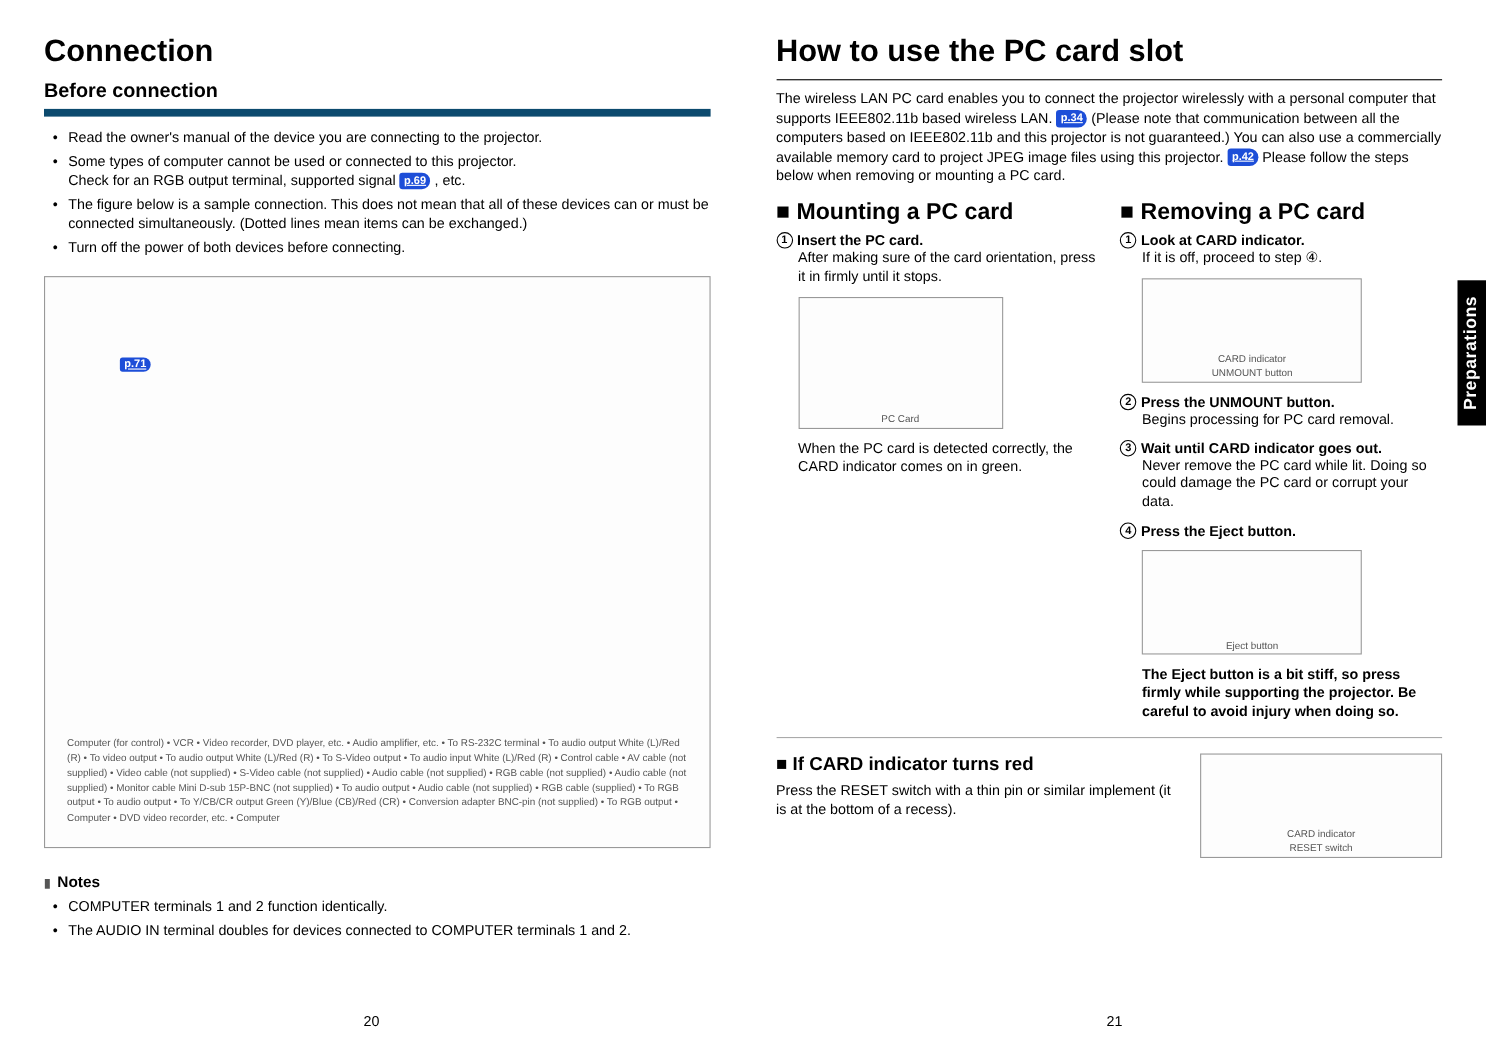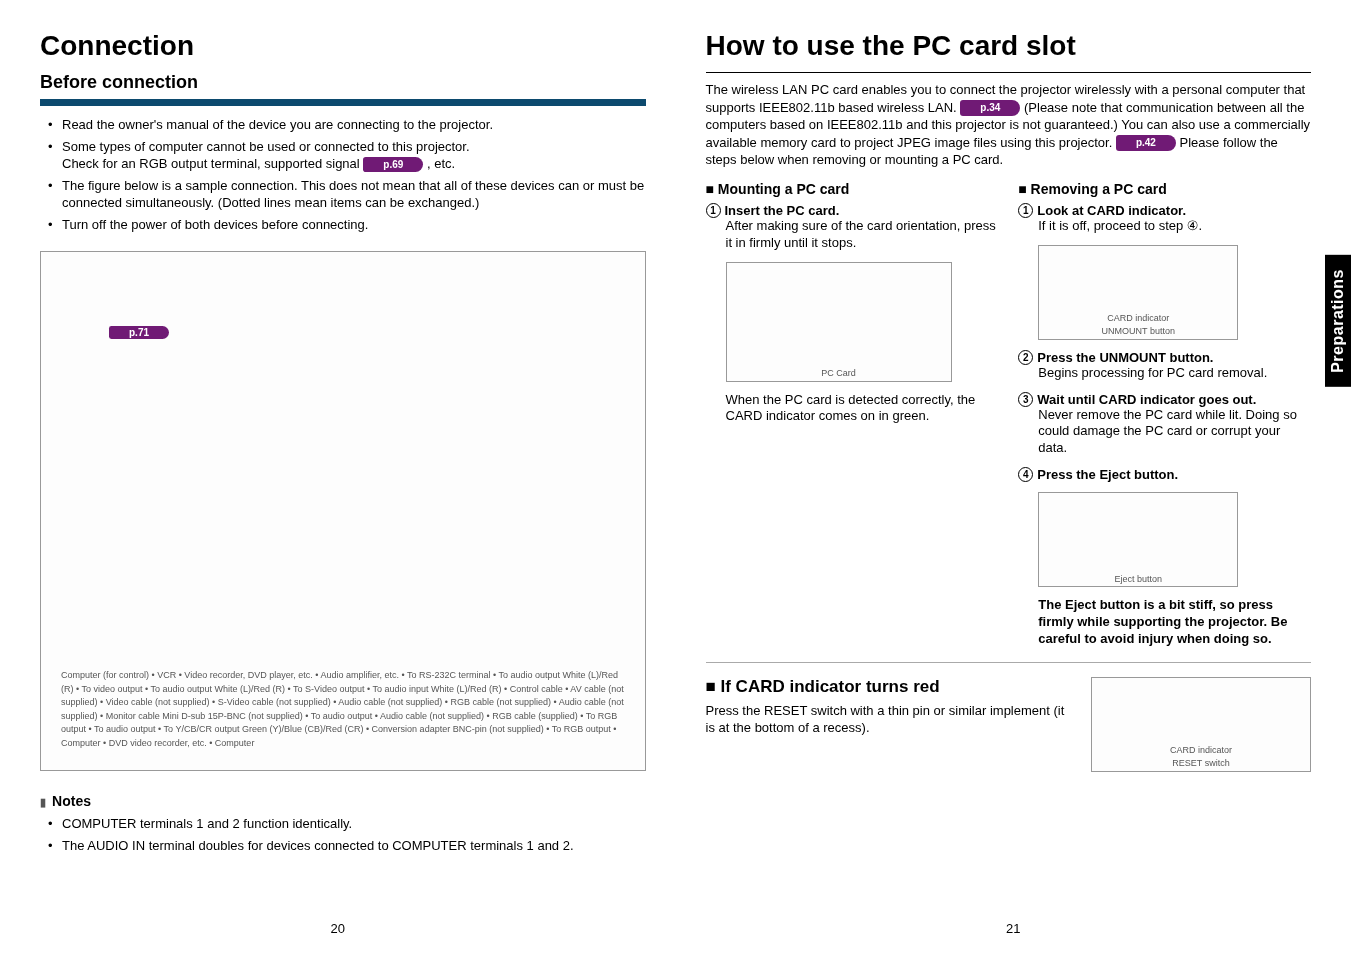--- a/index.html
+++ b/index.html
@@ -24,46 +24,47 @@
   }
   .right { padding: 30px 40px 20px 30px; }
   h1 { font-size: 28px; font-weight: bold; margin-bottom: 10px; }
   h2 { font-size: 18px; font-weight: bold; margin-bottom: 6px; }
   .subhead-line { border-bottom: 7px solid #0c4a6e; margin-bottom: 10px; }
   ul.bullets { list-style: none; padding-left: 12px; }
   ul.bullets li { position: relative; padding-left: 10px; margin-bottom: 4px; line-height: 1.35; }
   ul.bullets li::before { content: "•"; position: absolute; left: -4px; }
   .pref {
     display: inline-block;
-    background: #701a75;
+    background: #1d4ed8;
     color: #fff;
     font-size: 10px;
     font-weight: bold;
-    padding: 1px 20px;
+    padding: 1px 4px;
     border-radius: 3px 8px 8px 3px;
     vertical-align: middle;
+    text-decoration: underline;
   }
   .notes-head { font-weight: bold; font-size: 14px; margin-bottom: 6px; }
   .notes-head::before { content:"▮"; color:#555; font-size:11px; margin-right:6px; }
   .pagenum { position: absolute; bottom: 18px; left: 50%; transform: translateX(-50%); font-size: 13px; }
   .side-tab {
     position: absolute;
     right: 0; top: 255px;
     background: #000; color: #fff;
     writing-mode: vertical-rl;
     transform: rotate(180deg);
     font-weight: bold;
     font-size: 16px;
     padding: 14px 4px;
     letter-spacing: 0.5px;
   }
   .intro { line-height: 1.35; margin-bottom: 12px; }
   .two-col { display: flex; gap: 20px; }
   .col { flex: 1; }
-  .sec-title { font-weight: bold; font-size: 14px; margin-bottom: 6px; }
+  .sec-title { font-weight: bold; font-size: 21px; margin-bottom: 6px; }
   .sec-title::before { content: "■ "; }
   .step-num {
     display:inline-block;
     width:15px;height:15px;
     border:1px solid #000;border-radius:50%;
     text-align:center;line-height:14px;font-size:10px;
     margin-right:4px;
     flex-shrink:0;
   }
   .step { margin-bottom: 10px; }
@@ -74,21 +75,21 @@
     background:#fdfdfd;
     width:100%;
     text-align:center;
     font-size:10px;
     color:#777;
     display:flex;align-items:center;justify-content:flex-end;
     flex-direction:column;
     gap:4px;
   }
   .big-diagram { height:520px; margin:18px 0 22px 0; font-size:11px; padding:10px; }
-  .small-diagram { height:120px; margin:8px 4px 10px 20px; width:226px; }
+  .small-diagram { height:120px; margin:8px 4px 10px 20px; width:186px; }
   .tiny-diagram { height:95px; margin:6px 0 10px 20px; width:200px; }
   .caption-bold { font-weight:bold; padding-left:20px; line-height:1.3; margin-top:6px; }
   .hr-light { border:none; border-top:1px solid #aaa; margin:14px 0; }
   .reset-sec { display:flex; gap:20px; }
   .reset-left { flex:1; }
   .reset-right { width:220px; }
   .diag-labels { font-size:9px; color:#555; line-height:1.5; }
 </style>
 </head>
 <body>

